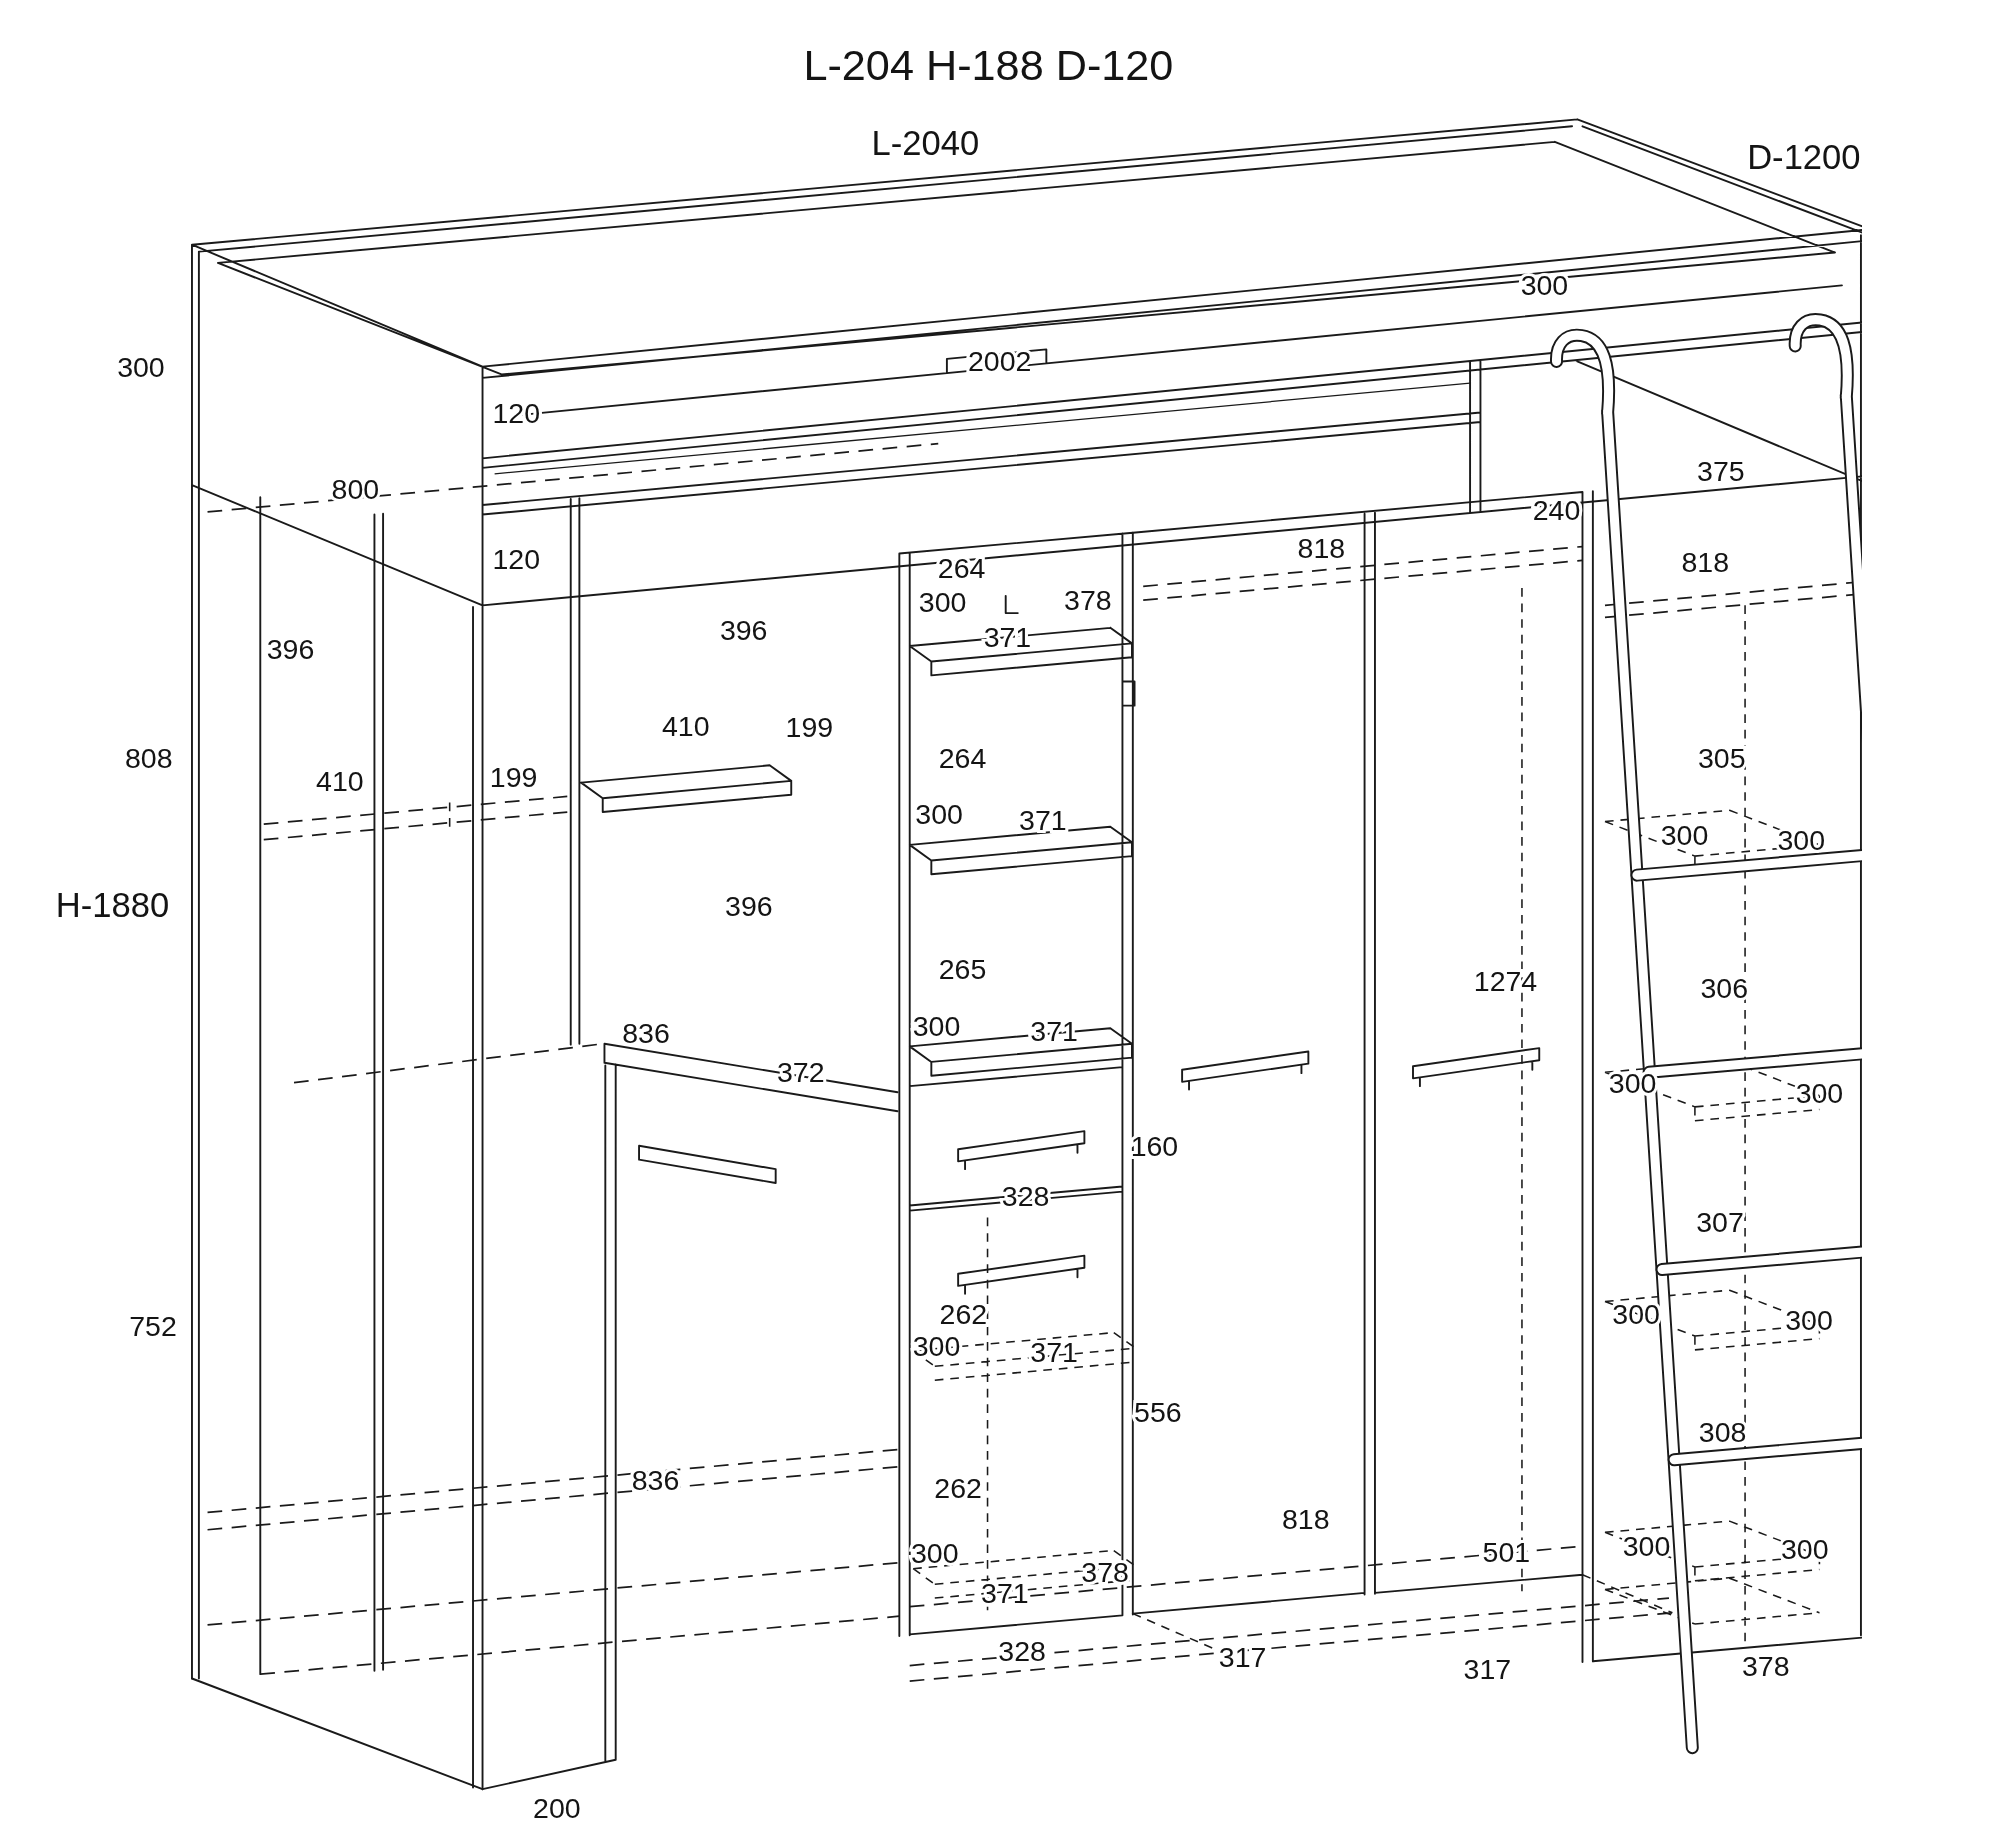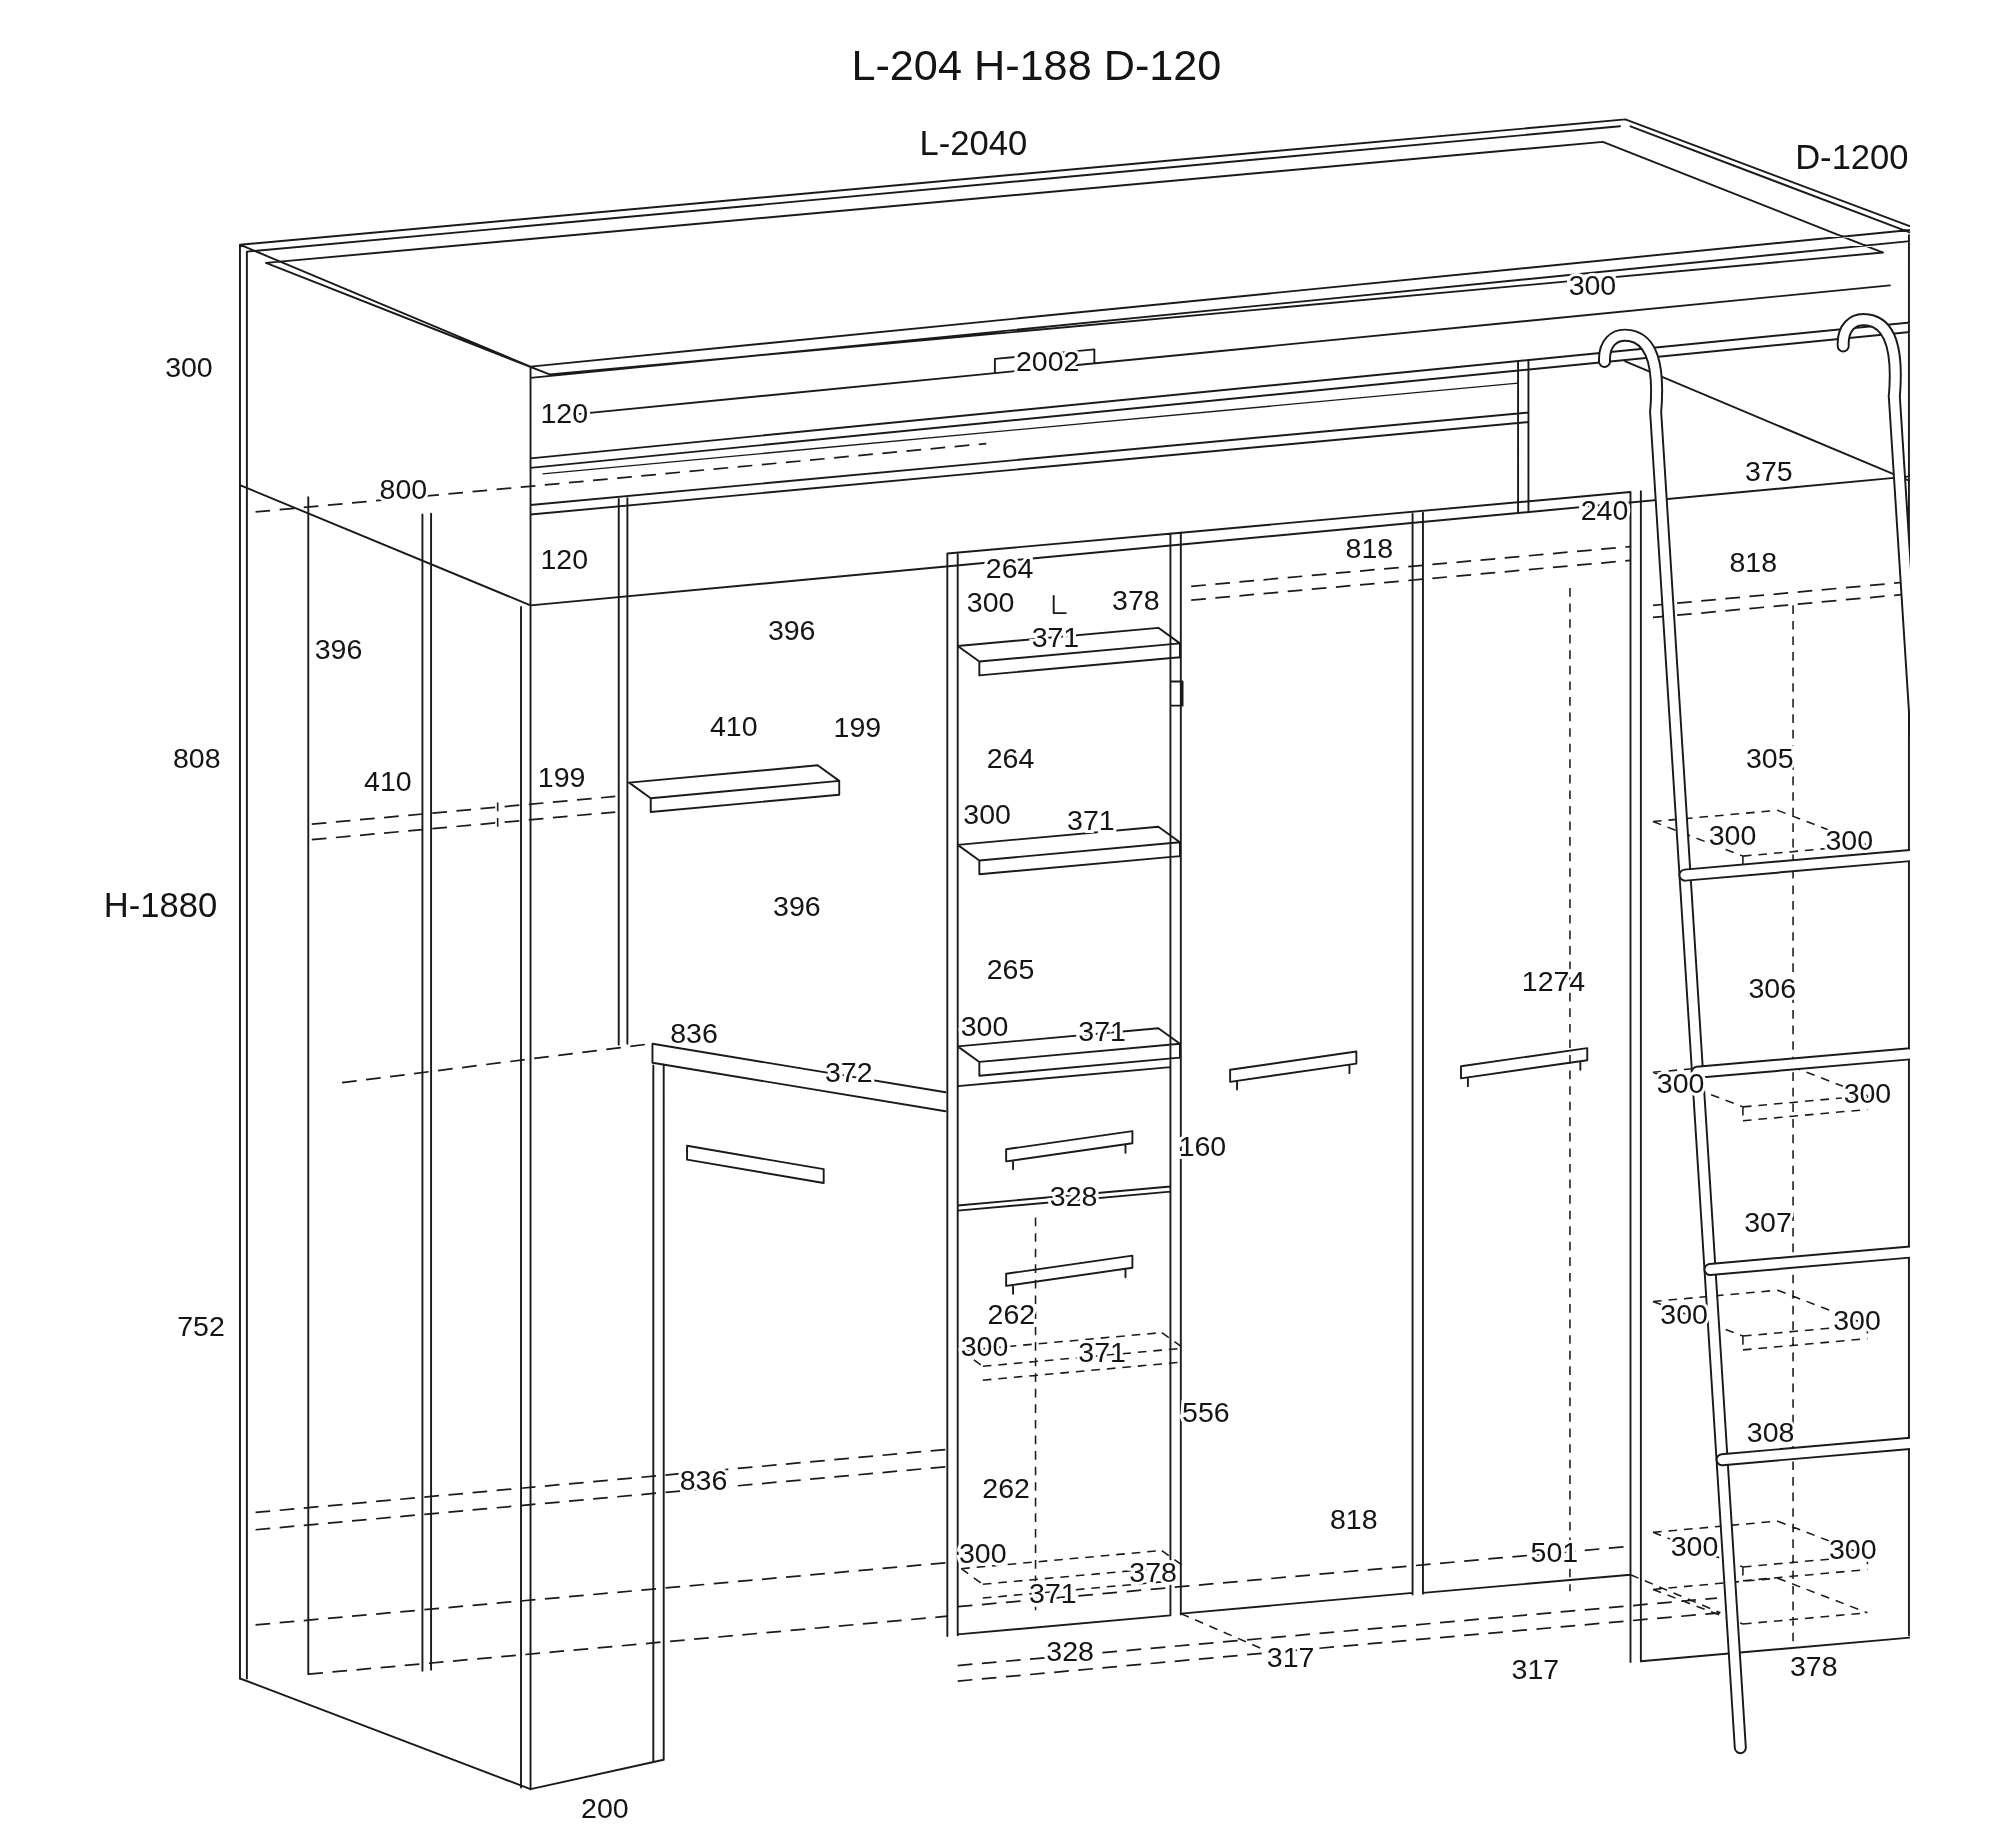--- a/index.html
+++ b/index.html
@@ -1,16 +1,16 @@
 <!DOCTYPE html>
 <html style="font-size:14px"><head>
 <meta charset="utf-8">
 <style>
   html,body{margin:0;padding:0;background:#ffffff;}
-  #stage{position:relative;width:1862px;height:1848px;background:#ffffff;overflow:hidden;padding-left:48px;}
+  #stage{position:relative;width:1862px;height:1848px;background:#ffffff;overflow:hidden;}
   svg{display:block;}
   .ln{stroke:#1a1a1a;stroke-width:2.2;fill:none;stroke-linecap:round;stroke-linejoin:round;}
   .thin{stroke:#1a1a1a;stroke-width:1.5;fill:none;}
   .dash{stroke:#1a1a1a;stroke-width:2;fill:none;stroke-dasharray:17 11;stroke-linecap:butt;}
   .dash2{stroke:#1a1a1a;stroke-width:1.8;fill:none;stroke-dasharray:10 8;stroke-linecap:butt;}
   .lad-out{stroke:#1a1a1a;stroke-width:15;fill:none;stroke-linecap:round;stroke-linejoin:round;}
   .lad-in{stroke:#ffffff;stroke-width:10.5;fill:none;stroke-linecap:round;stroke-linejoin:round;}
   .lbl{font-family:"Liberation Sans","DejaVu Sans",sans-serif;fill:#141414;text-anchor:middle;
        dominant-baseline:central;paint-order:stroke;stroke:#ffffff;stroke-width:7;}
   .lbl-dim{font-size:33px;}

